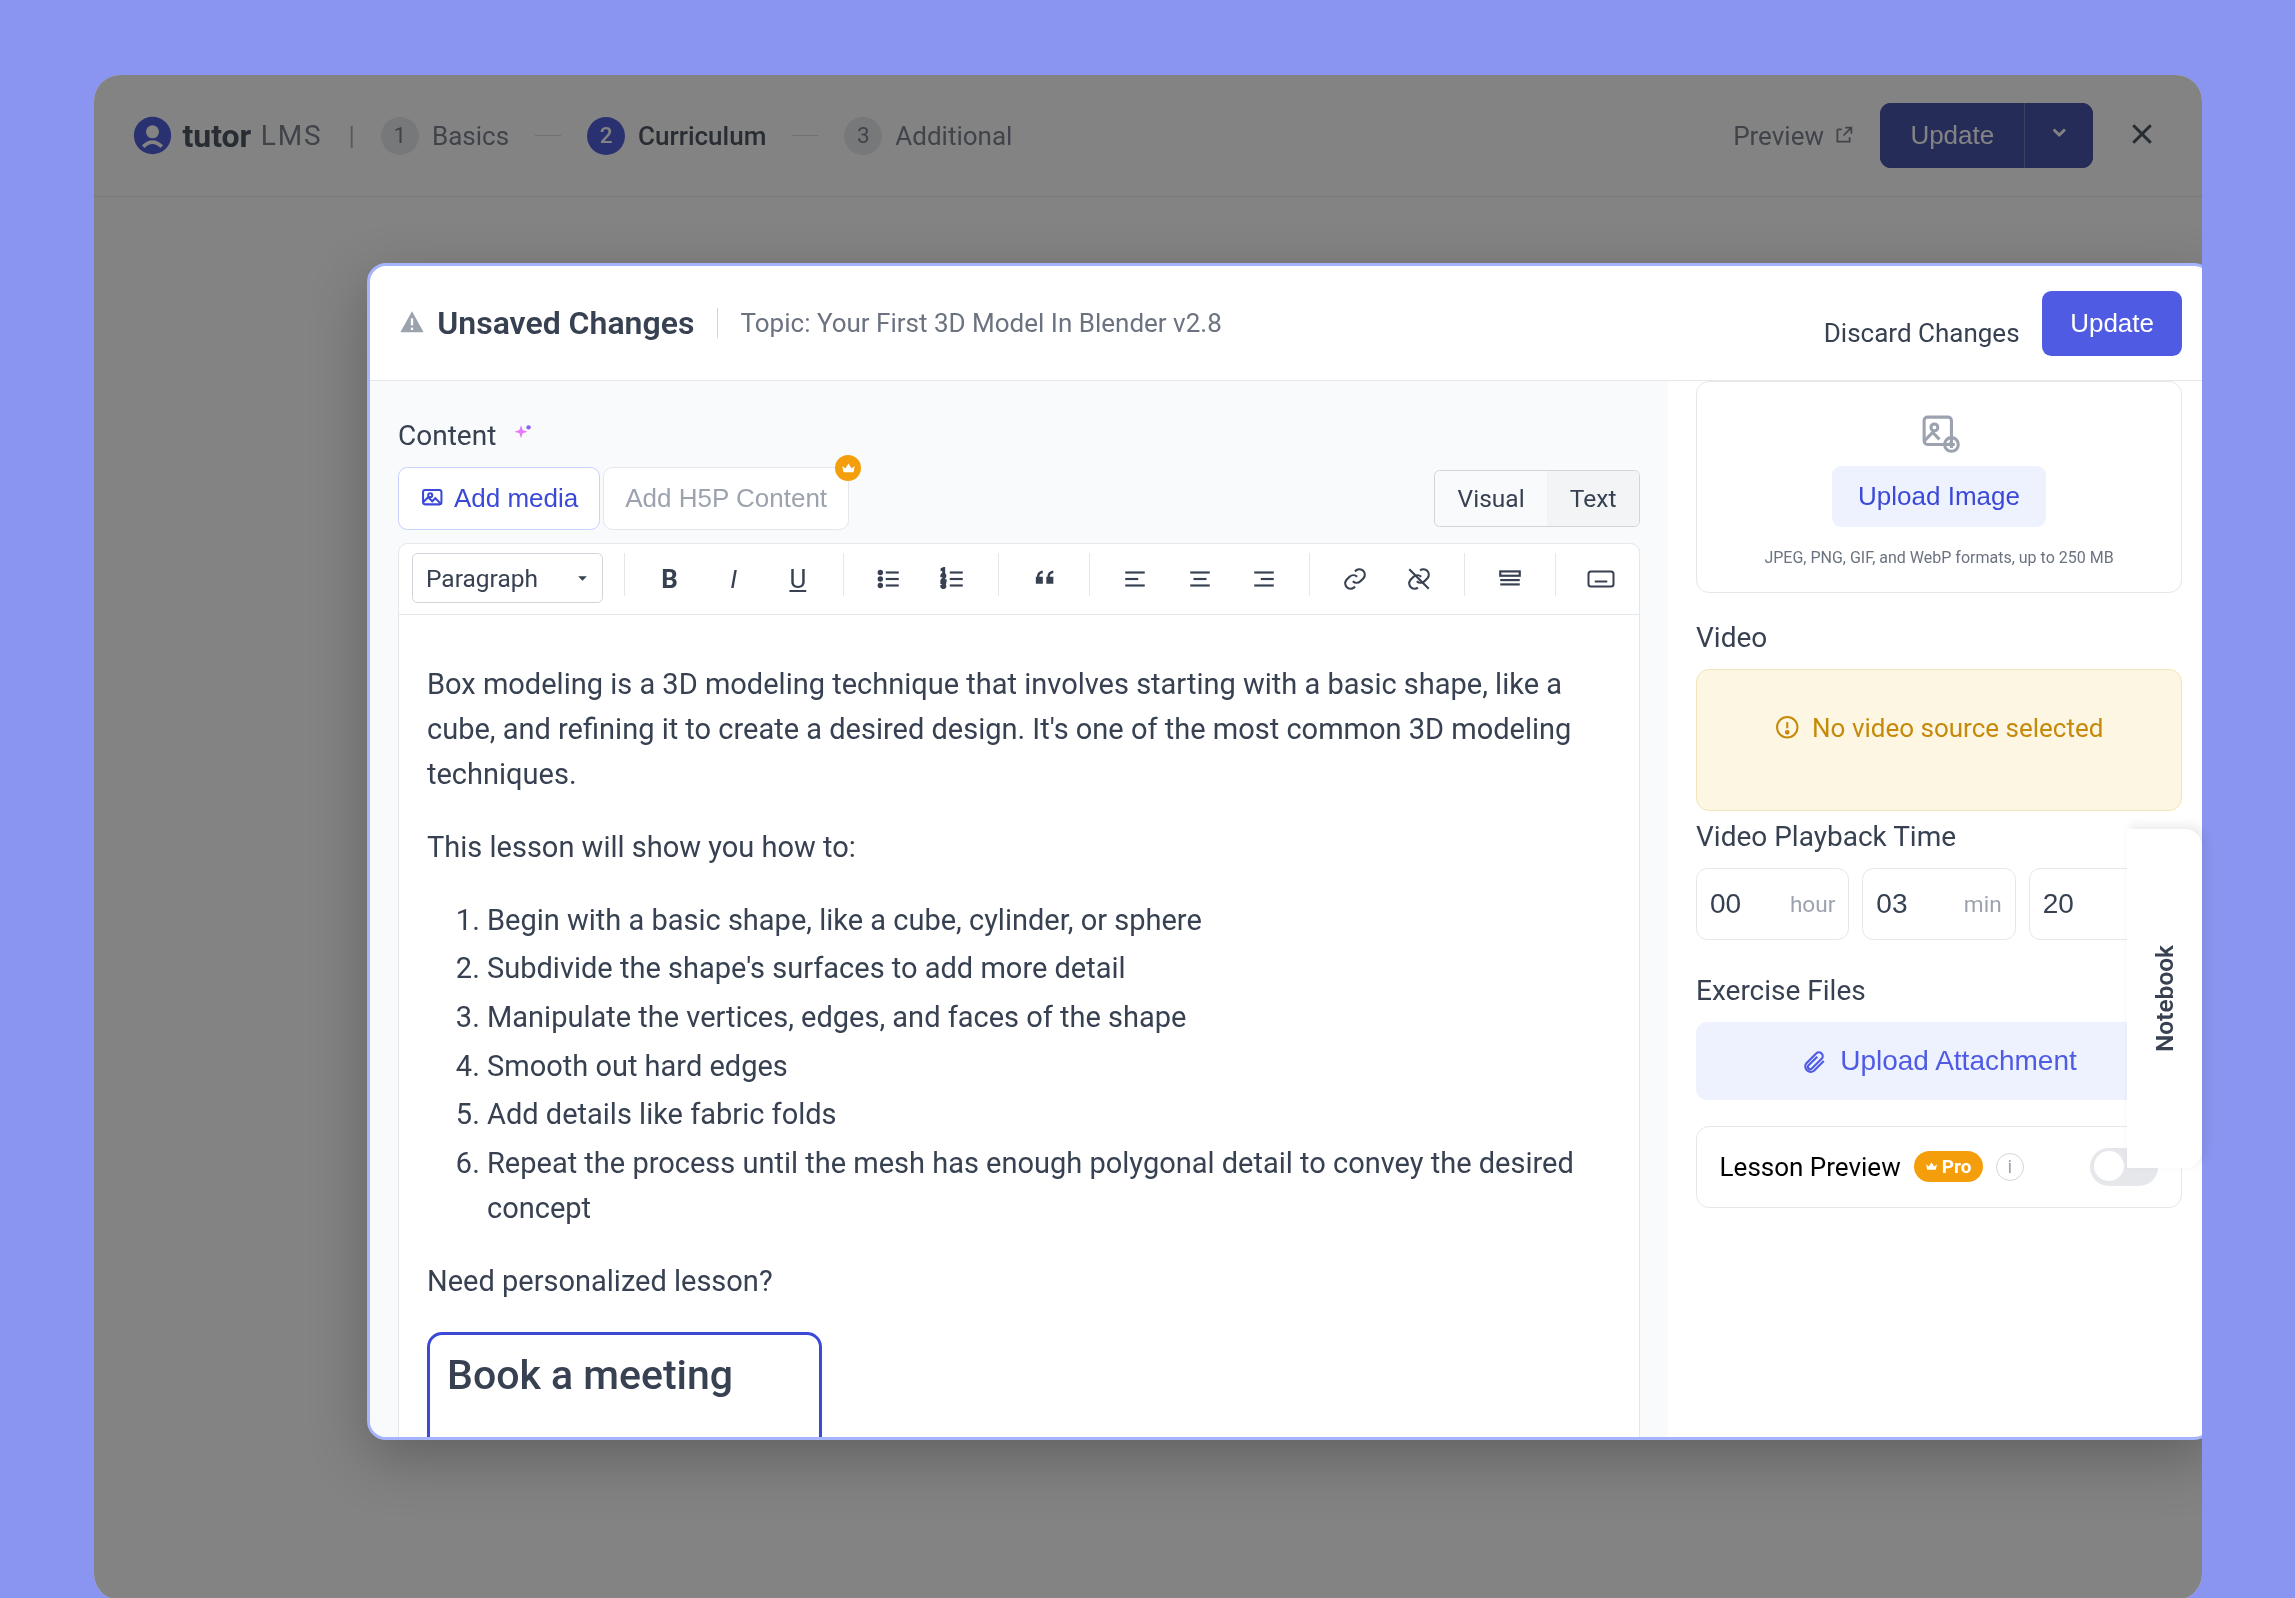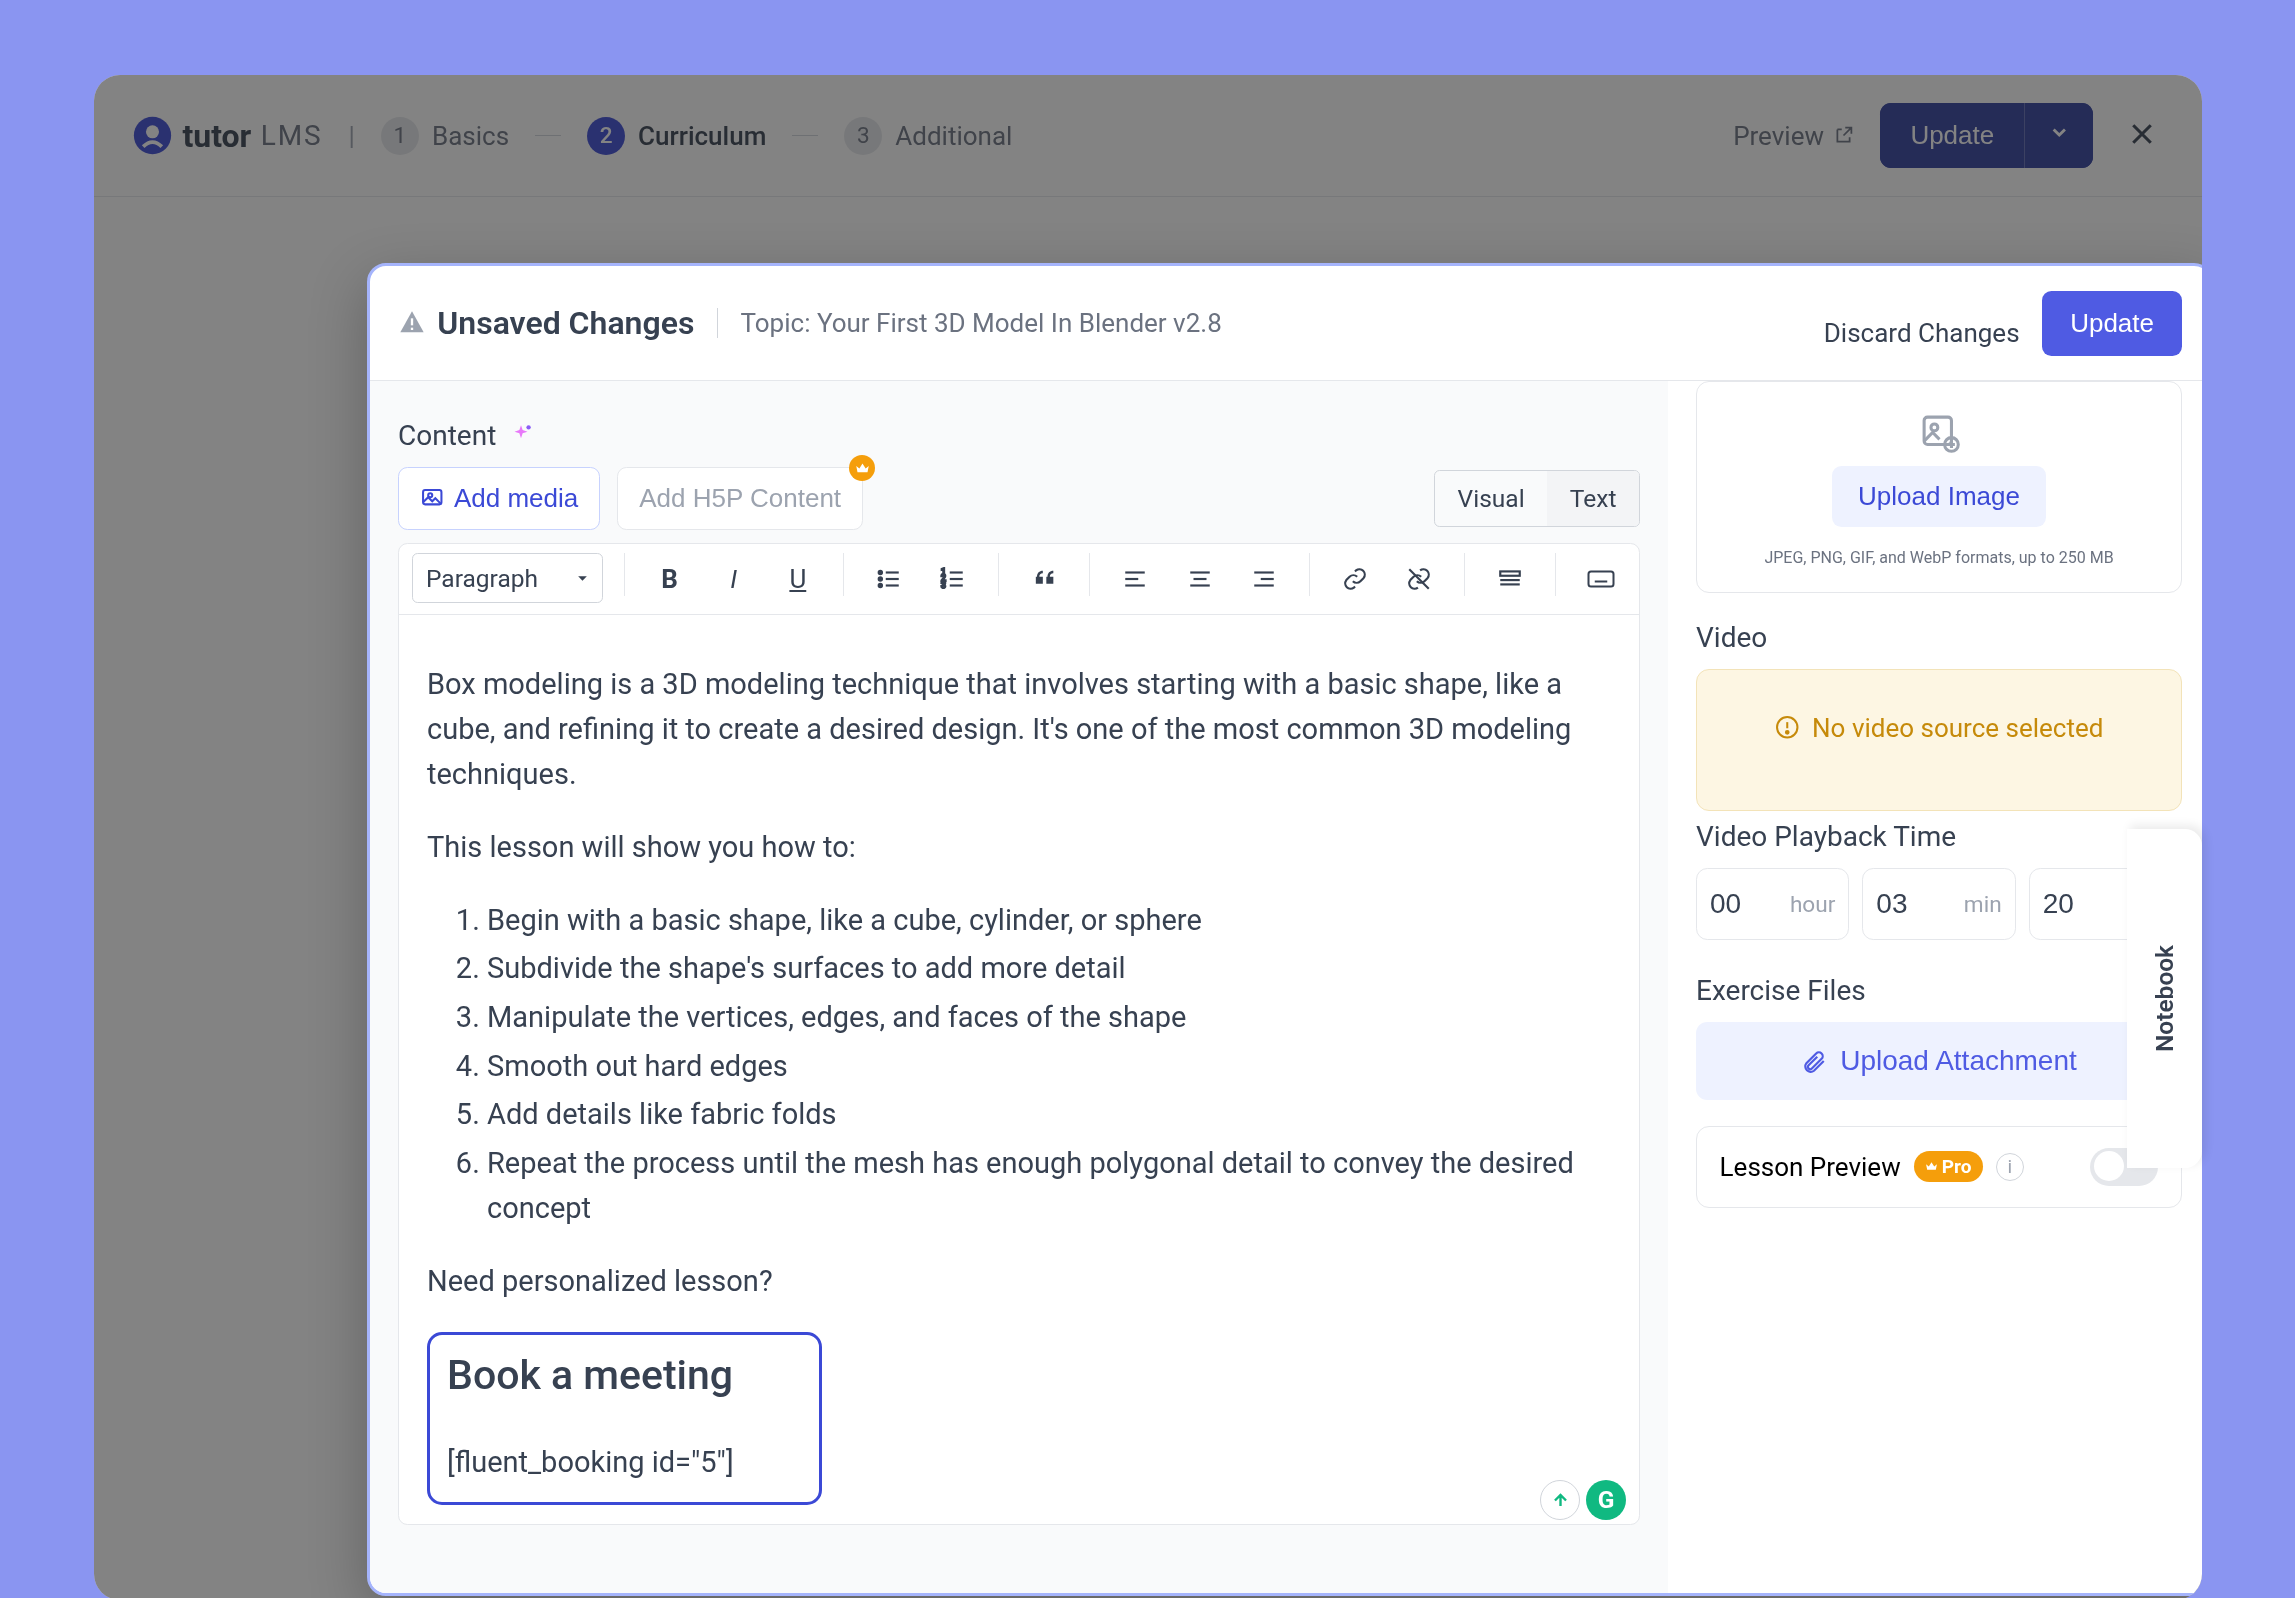--- a/index.html
+++ b/index.html
@@ -44,21 +44,21 @@
 .header-spacer { flex: 1; }
 .preview-link { display: flex; align-items: center; gap: 9.4px; color: #6b7280; font-size: 26px; }
 .btn-update-bar { display: flex; background:#2f3e9e; border-radius: 11.3px; overflow: hidden; }
 .btn-update-bar button { background:#2f3e9e; color:#fff; border:none; padding: 17px 30px; font-size: 26px; cursor:pointer; }
 .btn-update-bar .caret { border-left:0.9px solid rgba(255,255,255,0.25); padding: 13px 22.6px; }
 .close-x { font-size: 38px; color:#374151; cursor:pointer; padding: 0 7.5px; }
 
 .modal {
   position: absolute;
   top: 188px; left: 273px;
-  width: 1846px; height: 1333px;
+  width: 1846px; height: 1177px;
   background: #fff;
   border: 3.8px solid #a5b4fc;
   border-radius: 19px;
   display: flex; flex-direction: column;
   overflow: hidden;
   box-shadow: 0 19px 56px rgba(0,0,0,0.25);
 }
 .modal-header {
   display: flex; align-items: center;
   padding: 24.5px 28px;
@@ -79,21 +79,21 @@
 .title-input {
   width:100%; border:0.9px solid #d1d5db; border-radius:9.4px; border-top-left-radius:0; border-top-right-radius:0; border-top:none;
   padding: 21px 56px 21px 24.5px; font-size:28px; color:#374151; background:#fff;
 }
 .title-clear { position:absolute; right:21px; top:50%; transform:translateY(-50%); color:#9ca3af; font-size:32px; cursor:pointer; }
 
 .content-label-row { display:flex; align-items:center; gap:11.3px; margin: 38px 0 15px 0; }
 .content-label { font-size:28px; color:#374151; }
 .sparkle svg { display:block; }
 
-.toolbar-row1 { display:flex; align-items:center; gap:17px; }
+.toolbar-row1 { display:flex; align-items:center; gap:3px; }
 .btn-add-media, .btn-h5p {
   display:flex; align-items:center; gap:9.4px;
   border:0.9px solid #c7d2fe; background:#fff; color:#3b49d6;
   padding: 15px 21px; border-radius:9.4px; font-size:26px; cursor:pointer;
 }
 .btn-h5p { color:#9ca3af; border-color:#e5e7eb; position:relative; }
 .crown-badge { position:absolute; top:-13px; right:-13px; width:26px; height:26px; background:#f59e0b; border-radius:50%; display:flex;align-items:center;justify-content:center; }
 .tab-visual-text { margin-left:auto; display:flex; border:0.9px solid #d1d5db; border-radius:5.6px; overflow:hidden; }
 .tab-visual-text span { padding:13px 22.6px; font-size:24.5px; color:#374151; cursor:pointer; }
 .tab-visual-text span.active { background:#f3f4f6; }

